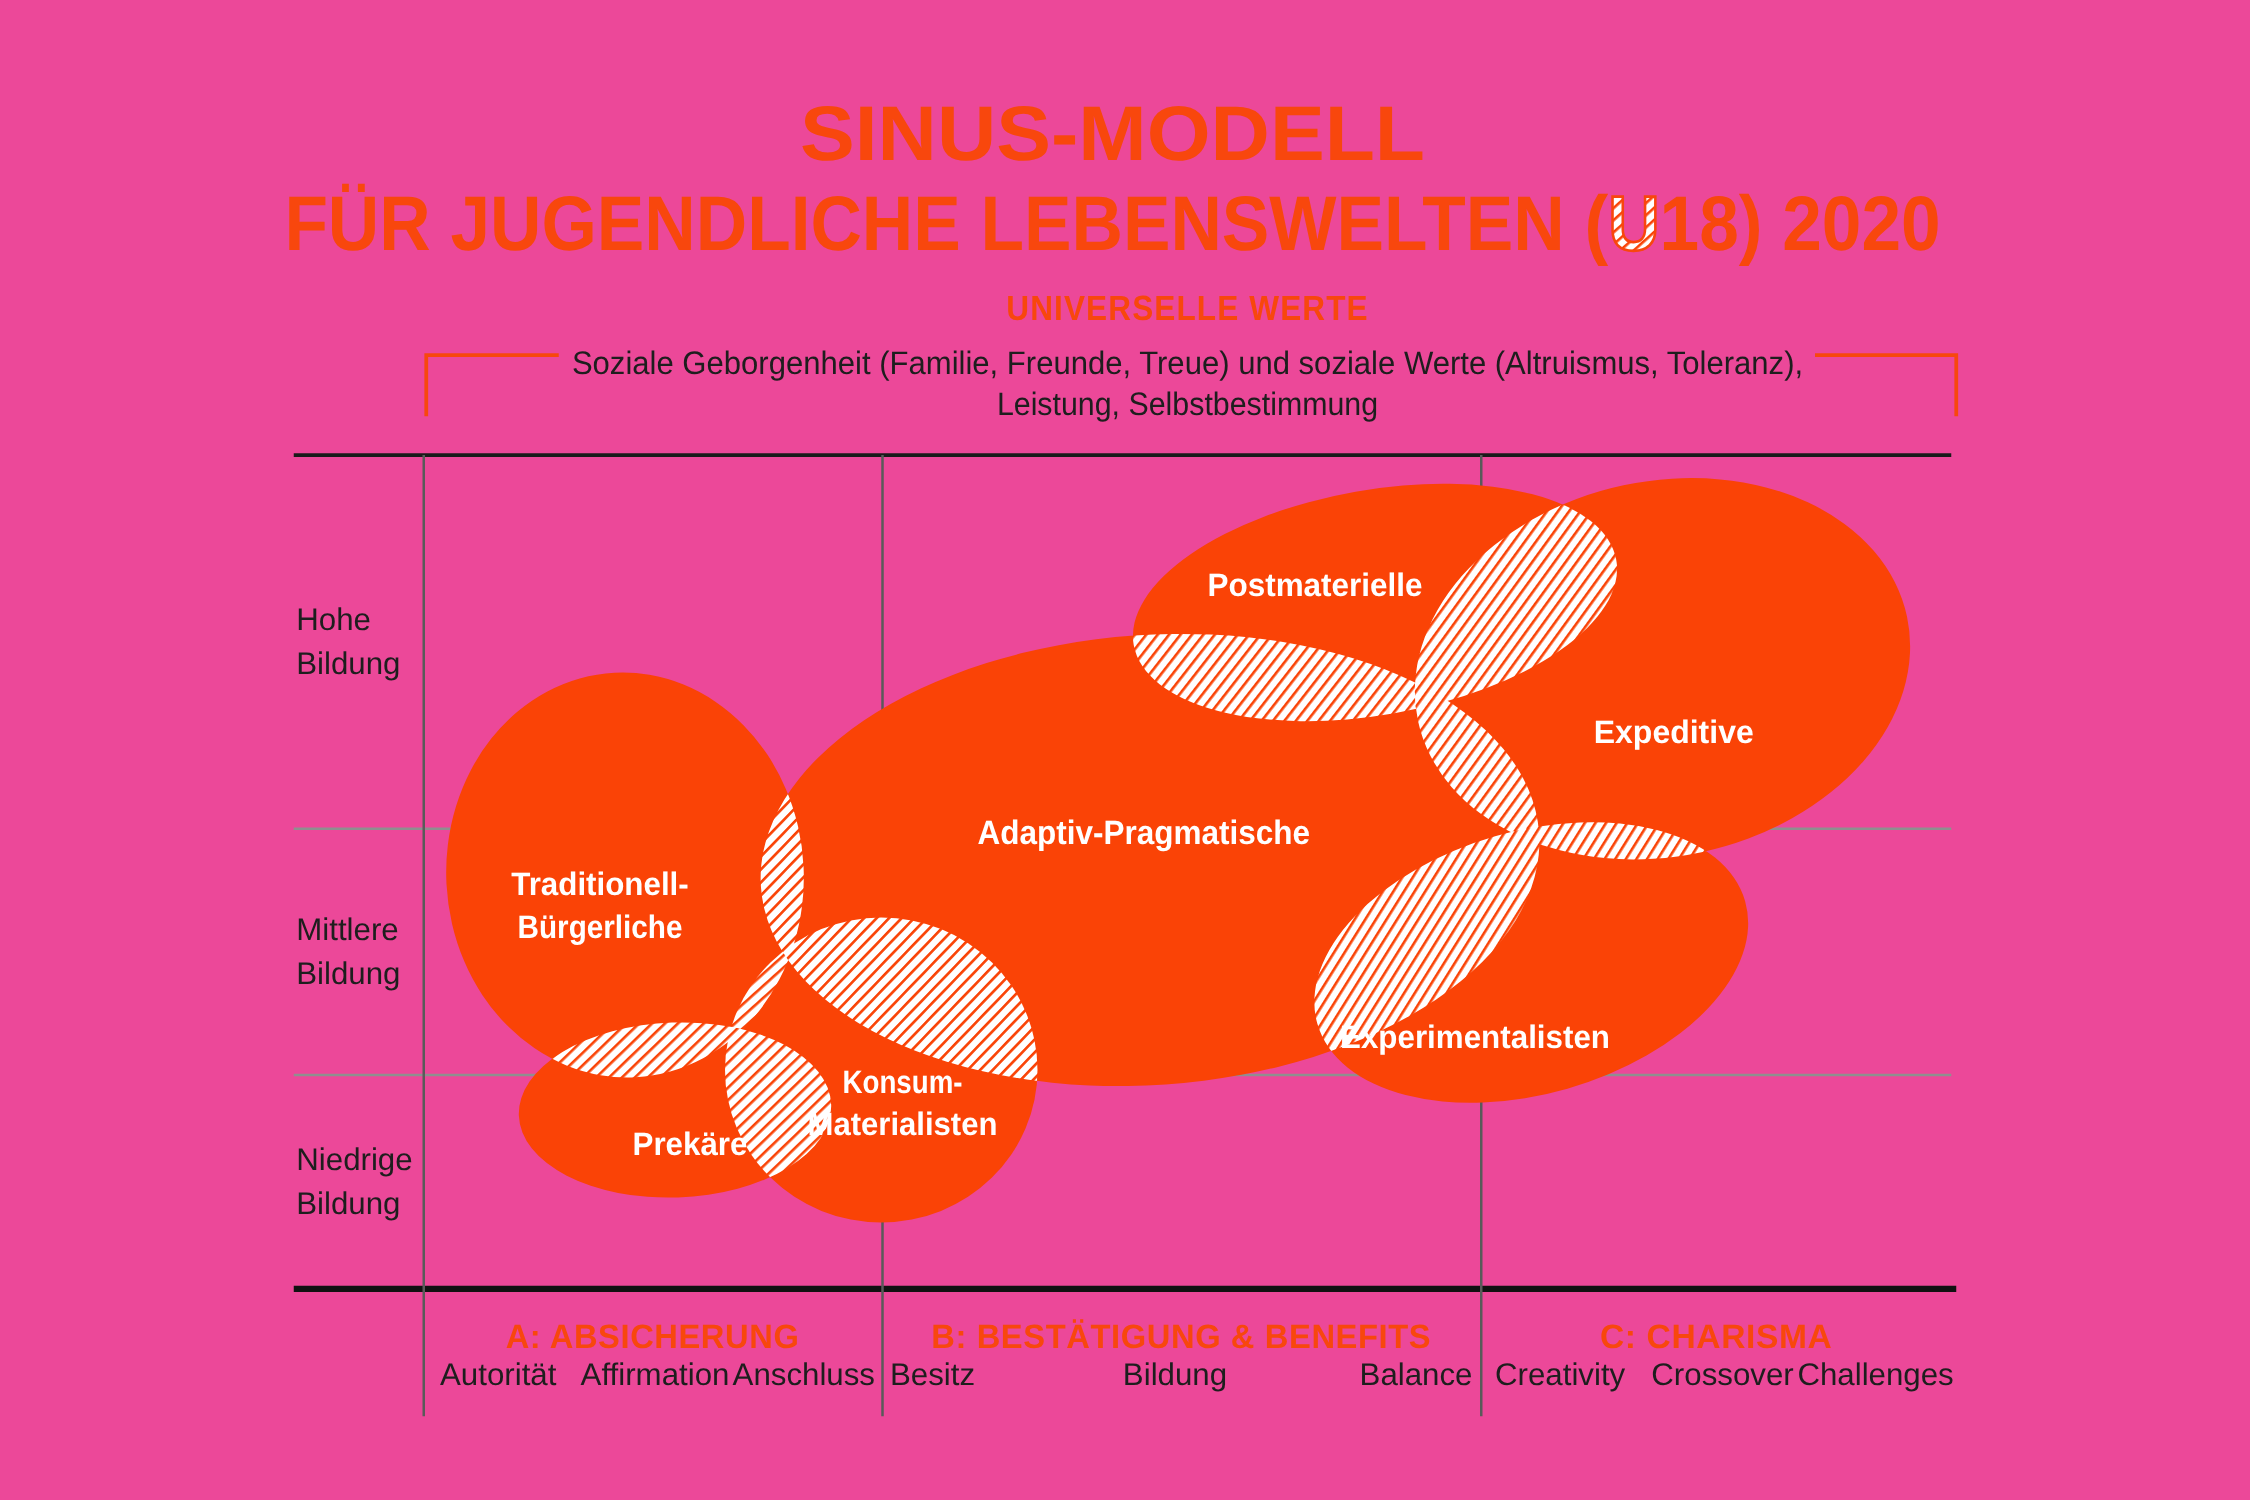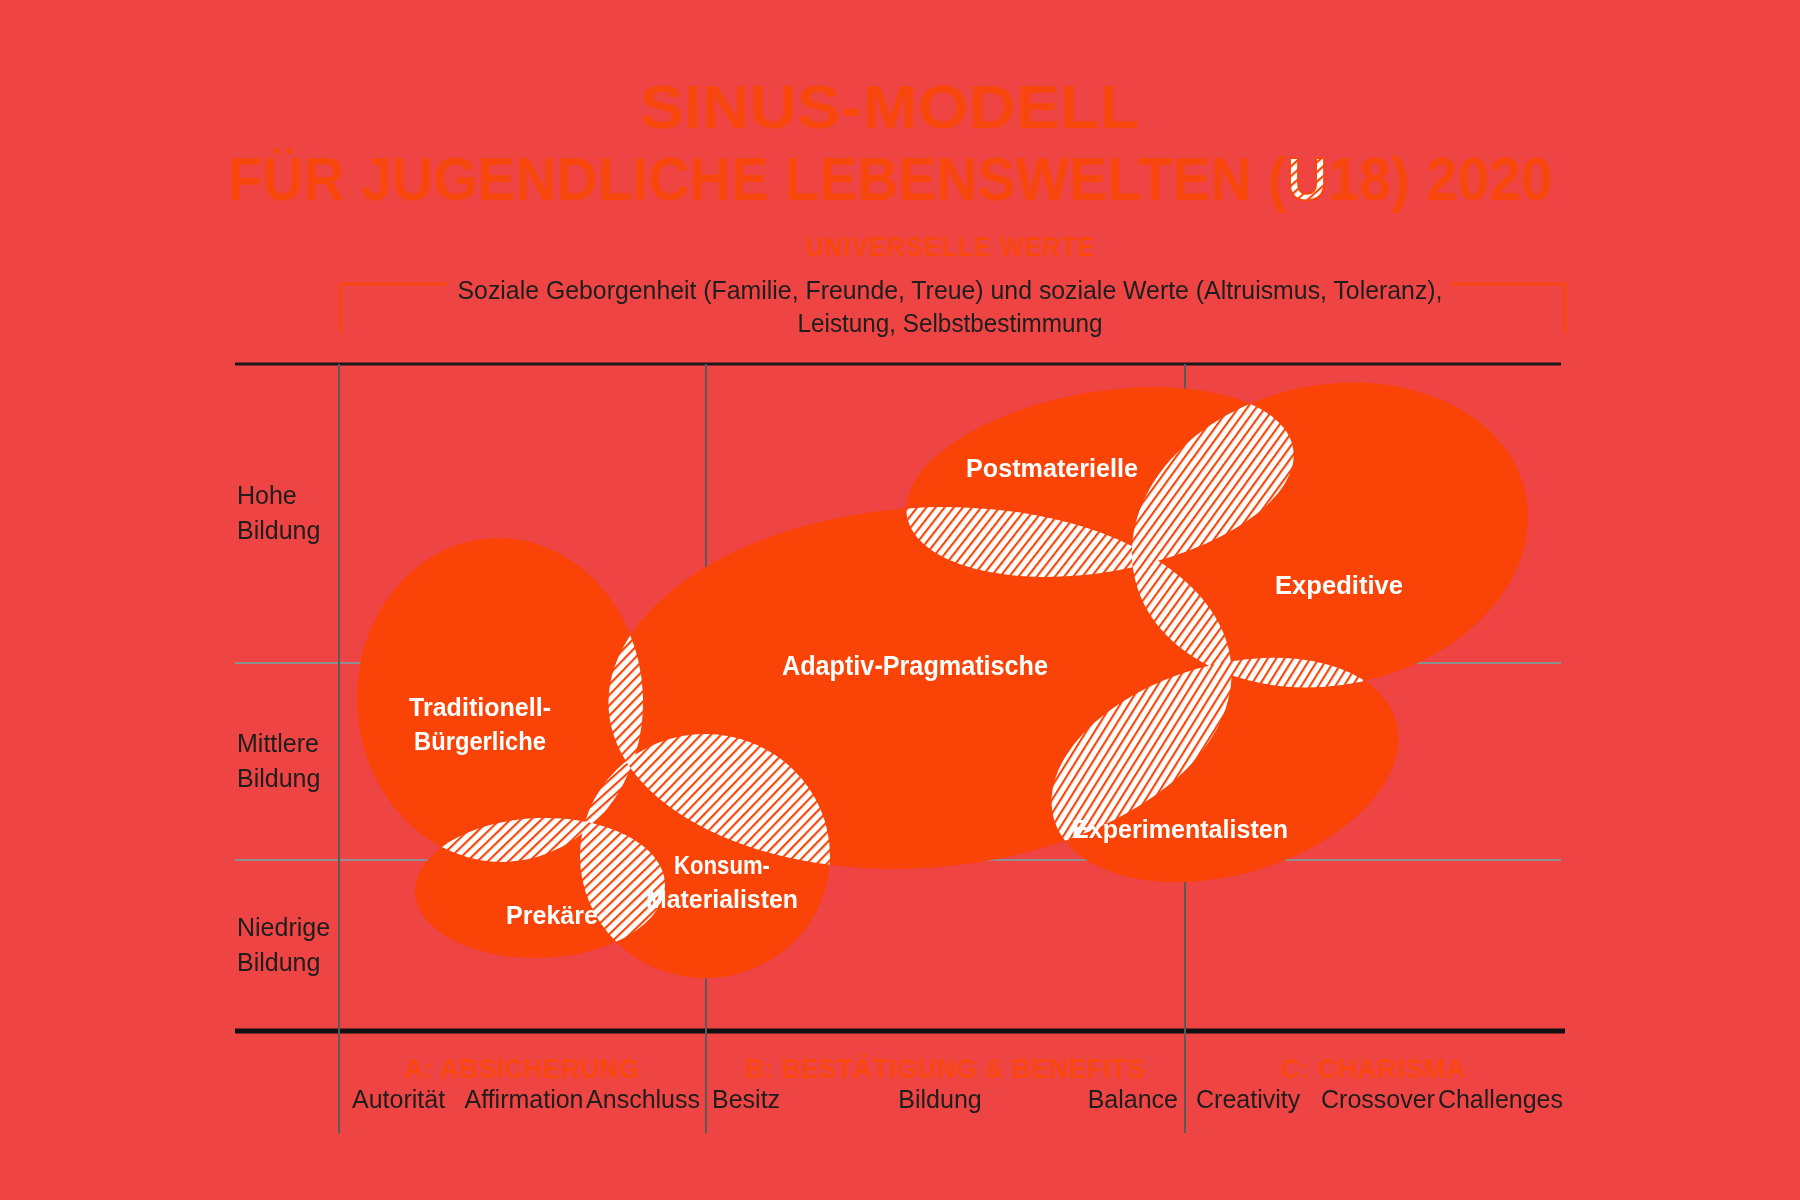--- a/index.html
+++ b/index.html
@@ -1,16 +1,16 @@
 <!DOCTYPE html>
 <html><head>
 <meta charset="utf-8">
 <style>
   html,body{margin:0;padding:0;background:#ffffff;}
-  .stage{position:relative;width:1800px;height:1200px;background:#ef4444;overflow:hidden;}
+  .stage{position:relative;width:1800px;height:1200px;background:#ec4899;overflow:hidden;}
   svg{position:absolute;inset:0;}
   text{font-family:"Liberation Sans","DejaVu Sans",sans-serif;}
   .display{font-weight:bold;fill:#F8470D;}
   .t-xl{font-size:62px;}
   .t-uw{font-size:28px;letter-spacing:1px;}
   .t-sector{font-size:27px;letter-spacing:0.5px;}
   .t-body{font-size:25px;fill:#1E1E1E;}
   .t-sub{font-size:26px;fill:#1E1E1E;}
   .t-blob{font-size:26px;font-weight:bold;fill:#FFFFFF;}
   .t-blob-lg{font-size:27px;}

